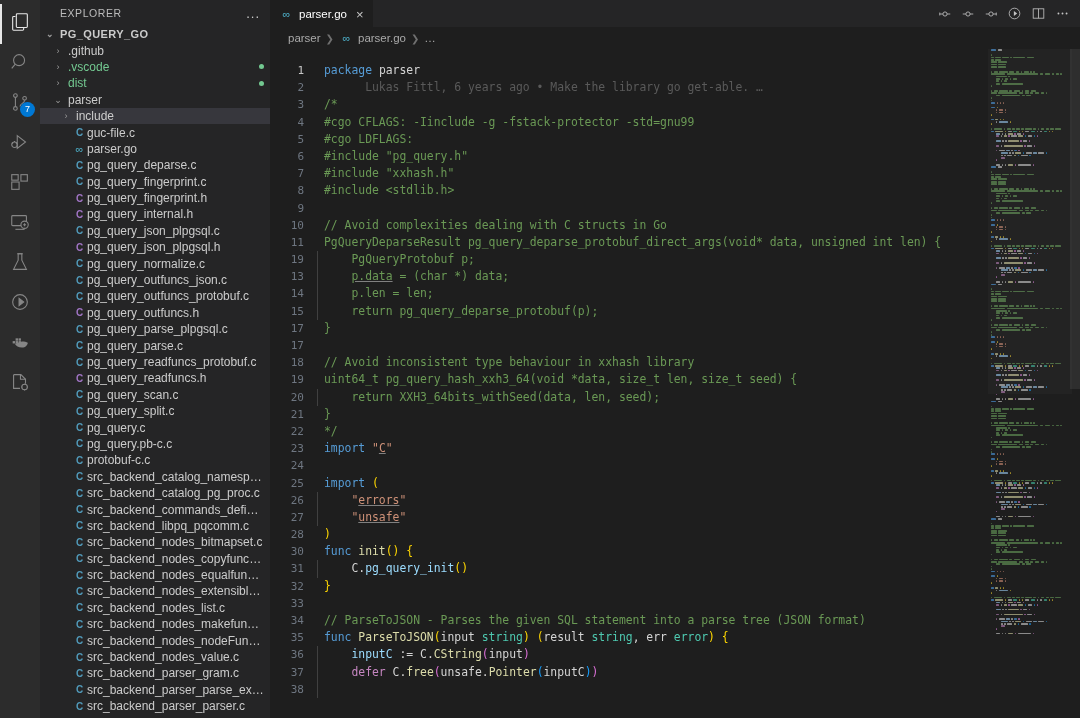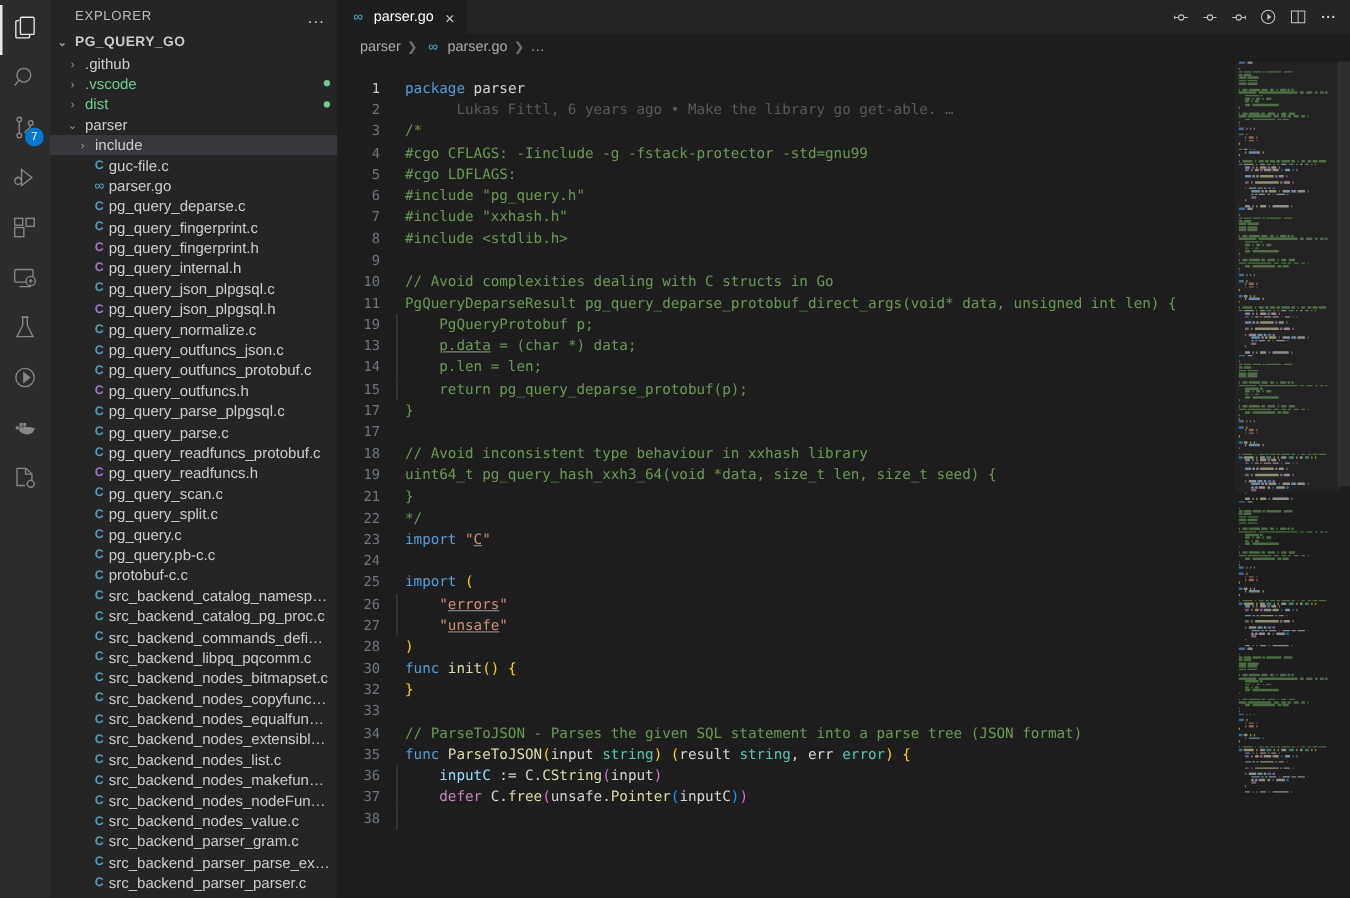--- a/index.html
+++ b/index.html
@@ -566,29 +566,31 @@
             <div class="ln"><div class="gutter">10</div><div class="ltext"><span class="cmt">// Avoid complexities dealing with C structs in Go</span></div></div>
             <div class="ln"><div class="gutter">11</div><div class="ltext"><span class="cmt">PgQueryDeparseResult pg_query_deparse_protobuf_direct_args(void* data, unsigned int len) {</span></div></div>
             <div class="ln"><div class="gutter">19</div><div class="ltext"><span class="indent" style="left: 4px;"></span><span class="cmt">    PgQueryProtobuf p;</span></div></div>
             <div class="ln"><div class="gutter">13</div><div class="ltext"><span class="indent" style="left: 4px;"></span><span class="cmt">    </span><span class="cmt uline">p.data</span><span class="cmt"> = (char *) data;</span></div></div>
             <div class="ln"><div class="gutter">14</div><div class="ltext"><span class="indent" style="left: 4px;"></span><span class="cmt">    p.len = len;</span></div></div>
             <div class="ln"><div class="gutter">15</div><div class="ltext"><span class="indent" style="left: 4px;"></span><span class="cmt">    return pg_query_deparse_protobuf(p);</span></div></div>
             <div class="ln"><div class="gutter">17</div><div class="ltext"><span class="cmt">}</span></div></div>
             <div class="ln"><div class="gutter">17</div><div class="ltext"></div></div>
             <div class="ln"><div class="gutter">18</div><div class="ltext"><span class="cmt">// Avoid inconsistent type behaviour in xxhash library</span></div></div>
             <div class="ln"><div class="gutter">19</div><div class="ltext"><span class="cmt">uint64_t pg_query_hash_xxh3_64(void *data, size_t len, size_t seed) {</span></div></div>
+            <div class="ln"><div class="gutter">20</div><div class="ltext"><span class="indent" style="left: 4px;"></span><span class="cmt">    return XXH3_64bits_withSeed(data, len, seed);</span></div></div>
             <div class="ln"><div class="gutter">21</div><div class="ltext"><span class="cmt">}</span></div></div>
             <div class="ln"><div class="gutter">22</div><div class="ltext"><span class="cmt">*/</span></div></div>
             <div class="ln"><div class="gutter">23</div><div class="ltext"><span class="kw">import</span><span class="pln"> </span><span class="str">"</span><span class="str uline">C</span><span class="str">"</span></div></div>
             <div class="ln"><div class="gutter">24</div><div class="ltext"></div></div>
             <div class="ln"><div class="gutter">25</div><div class="ltext"><span class="kw">import</span><span class="pln"> </span><span class="brk">(</span></div></div>
             <div class="ln"><div class="gutter">26</div><div class="ltext"><span class="indent" style="left: 4px;"></span><span class="pln">    </span><span class="str">"</span><span class="str uline">errors</span><span class="str">"</span></div></div>
             <div class="ln"><div class="gutter">27</div><div class="ltext"><span class="indent" style="left: 4px;"></span><span class="pln">    </span><span class="str">"</span><span class="str uline">unsafe</span><span class="str">"</span></div></div>
             <div class="ln"><div class="gutter">28</div><div class="ltext"><span class="brk">)</span></div></div>
             <div class="ln"><div class="gutter">30</div><div class="ltext"><span class="kw">func</span><span class="pln"> </span><span class="fn">init</span><span class="brk">()</span><span class="pln"> </span><span class="brk">{</span></div></div>
+            <div class="ln"><div class="gutter">31</div><div class="ltext"><span class="indent" style="left: 4px;"></span><span class="pln">    </span><span class="pln">C.</span><span class="var">pg_query_init</span><span class="brk">()</span></div></div>
             <div class="ln"><div class="gutter">32</div><div class="ltext"><span class="brk">}</span></div></div>
             <div class="ln"><div class="gutter">33</div><div class="ltext"></div></div>
             <div class="ln"><div class="gutter">34</div><div class="ltext"><span class="cmt">// ParseToJSON - Parses the given SQL statement into a parse tree (JSON format)</span></div></div>
             <div class="ln"><div class="gutter">35</div><div class="ltext"><span class="kw">func</span><span class="pln"> </span><span class="fn">ParseToJSON</span><span class="brk">(</span><span class="pln">input </span><span class="typ">string</span><span class="brk">)</span><span class="pln"> </span><span class="brk">(</span><span class="pln">result </span><span class="typ">string</span><span class="pln">, err </span><span class="typ">error</span><span class="brk">)</span><span class="pln"> </span><span class="brk">{</span></div></div>
             <div class="ln"><div class="gutter">36</div><div class="ltext"><span class="indent" style="left: 4px;"></span><span class="pln">    </span><span class="var">inputC</span><span class="pln"> := </span><span class="pln">C.</span><span class="fn">CString</span><span class="brk2">(</span><span class="pln">input</span><span class="brk2">)</span></div></div>
             <div class="ln"><div class="gutter">37</div><div class="ltext"><span class="indent" style="left: 4px;"></span><span class="pln">    </span><span class="kw2">defer</span><span class="pln"> C.</span><span class="fn">free</span><span class="brk2">(</span><span class="pln">unsafe.</span><span class="fn">Pointer</span><span class="brk3">(</span><span class="pln">inputC</span><span class="brk3">)</span><span class="brk2">)</span></div></div>
             <div class="ln"><div class="gutter">38</div><div class="ltext"><span class="indent" style="left: 4px;"></span></div></div>
           </div>
       </div>
       <div class="minimap">

